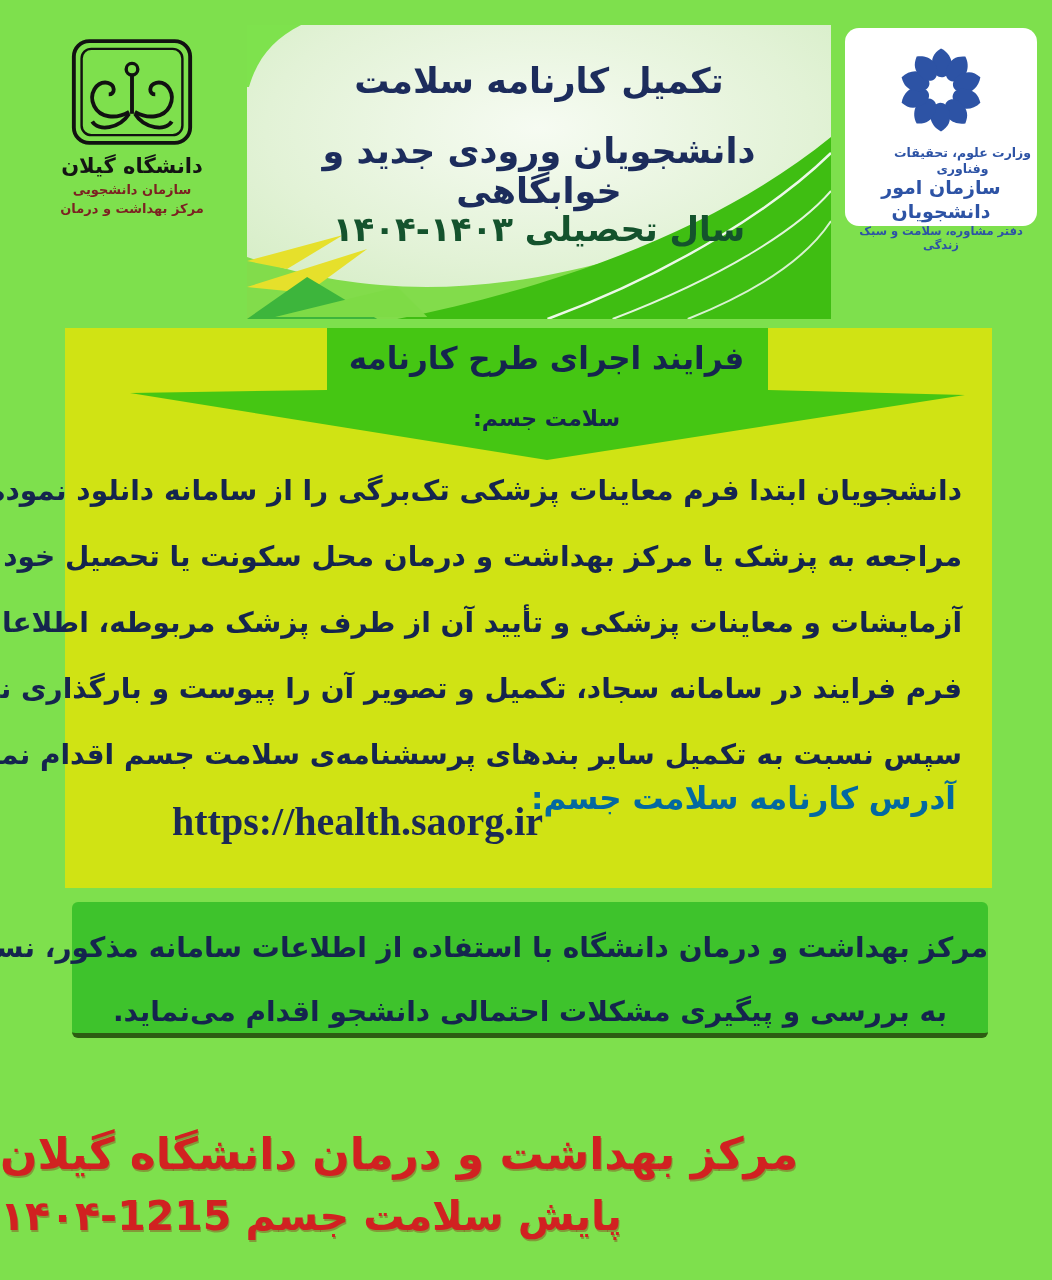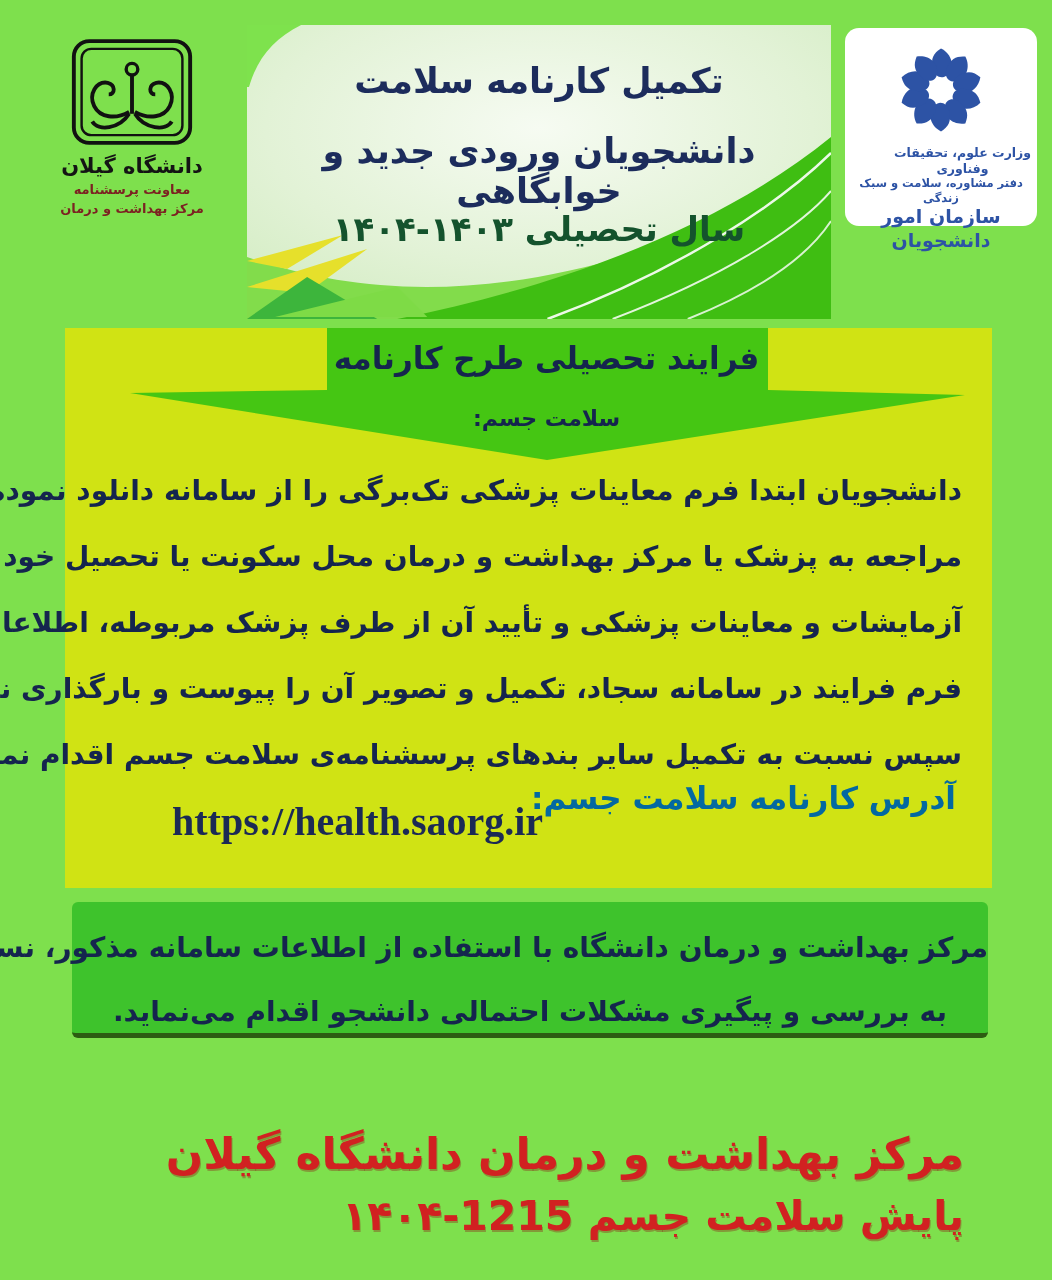--- a/index.html
+++ b/index.html
@@ -62,21 +62,21 @@
     text-decoration:none;margin-left:48px;}
 
   
   .followup-box{left:72px;top:902px;width:916px;height:136px;background:#3ec32c;
     border-bottom:5px solid #2c5d12;border-radius:6px;box-sizing:border-box;
     padding-top:14px;}
   .f-line{height:64px;line-height:64px;text-align:center;font-size:28px;
     font-weight:bold;color:#15254e;white-space:nowrap;}
 
   
-  .footer{left:0;top:1122px;width:964px;text-align:right;color:#d12121;
+  .footer{left:0;top:1122px;width:964px;text-align:left;color:#d12121;
     font-weight:bold;text-shadow:1px 2px 0 rgba(140,20,20,.35);}
   .footer-line1{font-size:44px;height:64px;line-height:64px;}
   .footer-line2{font-size:41px;height:60px;line-height:60px;}
 </style>
 </head>
 <body>
 
 <div id="poster">
 
   <div class="abs left-logo">
@@ -84,21 +84,21 @@
       <rect x="5" y="5" width="120" height="105" rx="16" fill="none" stroke="#111" stroke-width="4"></rect>
       <rect x="13" y="13" width="104" height="89" rx="10" fill="none" stroke="#111" stroke-width="2.5"></rect>
       <circle cx="65" cy="34" r="6" fill="none" stroke="#111" stroke-width="3.5"></circle>
       <line x1="65" y1="40" x2="65" y2="80" stroke="#111" stroke-width="4"></line>
       <path d="M62,78 C48,86 32,84 26,72 C20,60 28,46 40,48 C48,50 48,60 41,60" fill="none" stroke="#111" stroke-width="4"></path>
       <path d="M62,80 C52,96 30,98 24,88" fill="none" stroke="#111" stroke-width="4"></path>
       <path d="M68,78 C82,86 98,84 104,72 C110,60 102,46 90,48 C82,50 82,60 89,60" fill="none" stroke="#111" stroke-width="4"></path>
       <path d="M68,80 C78,96 100,98 106,88" fill="none" stroke="#111" stroke-width="4"></path>
     </svg>
     <div class="uni-name">دانشگاه گیلان</div>
-    <div class="uni-sub">معاونت پرسشنامه</div>
+    <div class="uni-sub">سازمان دانشجویی</div>
     <div class="uni-sub">مرکز بهداشت و درمان</div>
   </div>
 
   <div class="abs banner">
     <svg class="banner-bg" width="584" height="294" viewBox="0 0 583 294" preserveAspectRatio="none">
       <defs>
         <radialGradient id="bg-grad" cx="50%" cy="35%" r="85%">
           <stop offset="0%" stop-color="#f6fbf2"></stop>
           <stop offset="55%" stop-color="#e2f2d6"></stop>
           <stop offset="100%" stop-color="#cdeabb"></stop>
@@ -130,31 +130,31 @@
         <path d="M0,-46 C12,-40 16,-26 7,-17 C1,-11 -7,-15 -9,-23 C-12,-35 -8,-41 0,-46 Z" transform="rotate(108)"></path>
         <path d="M0,-46 C12,-40 16,-26 7,-17 C1,-11 -7,-15 -9,-23 C-12,-35 -8,-41 0,-46 Z" transform="rotate(144)"></path>
         <path d="M0,-46 C12,-40 16,-26 7,-17 C1,-11 -7,-15 -9,-23 C-12,-35 -8,-41 0,-46 Z" transform="rotate(180)"></path>
         <path d="M0,-46 C12,-40 16,-26 7,-17 C1,-11 -7,-15 -9,-23 C-12,-35 -8,-41 0,-46 Z" transform="rotate(216)"></path>
         <path d="M0,-46 C12,-40 16,-26 7,-17 C1,-11 -7,-15 -9,-23 C-12,-35 -8,-41 0,-46 Z" transform="rotate(252)"></path>
         <path d="M0,-46 C12,-40 16,-26 7,-17 C1,-11 -7,-15 -9,-23 C-12,-35 -8,-41 0,-46 Z" transform="rotate(288)"></path>
         <path d="M0,-46 C12,-40 16,-26 7,-17 C1,-11 -7,-15 -9,-23 C-12,-35 -8,-41 0,-46 Z" transform="rotate(324)"></path>
       </g>
     </svg>
     <div class="ministry-line ministry-line1">وزارت علوم، تحقیقات وفناوری</div>
+    <div class="ministry-line ministry-line2">سازمان امور دانشجویان</div>
     <div class="ministry-line ministry-line3">دفتر مشاوره، سلامت و سبک زندگی</div>
-    <div class="ministry-line ministry-line2">سازمان امور دانشجویان</div>
   </div>
 
   <div class="abs process-box"></div>
 
   <div class="abs arrow-wrap">
     <svg width="927" height="140" viewBox="0 0 927 140">
       <polygon points="262,0 703,0 703,62 900,67 482,132 65,65 262,62" fill="#45c613"></polygon>
     </svg>
-    <div class="arrow-line arrow-line1">فرایند تحصیلی طرح کارنامه</div>
+    <div class="arrow-line arrow-line1">فرایند اجرای طرح کارنامه</div>
     <div class="arrow-line arrow-line2">سلامت جسم:</div>
   </div>
 
   <div class="abs process-text">
     <div class="p-line">دانشجویان ابتدا فرم معاینات پزشکی تک‌برگی را از سامانه دانلود نموده و با</div>
     <div class="p-line">مراجعه به پزشک یا مرکز بهداشت و درمان محل سکونت یا تحصیل خود و انجام</div>
     <div class="p-line">آزمایشات و معاینات پزشکی و تأیید آن از طرف پزشک مربوطه، اطلاعات آن را در</div>
     <div class="p-line">فرم فرایند در سامانه سجاد، تکمیل و تصویر آن را پیوست و بارگذاری نموده و</div>
     <div class="p-line">سپس نسبت به تکمیل سایر بندهای پرسشنامه‌ی سلامت جسم اقدام نمایند.</div>
   </div>

